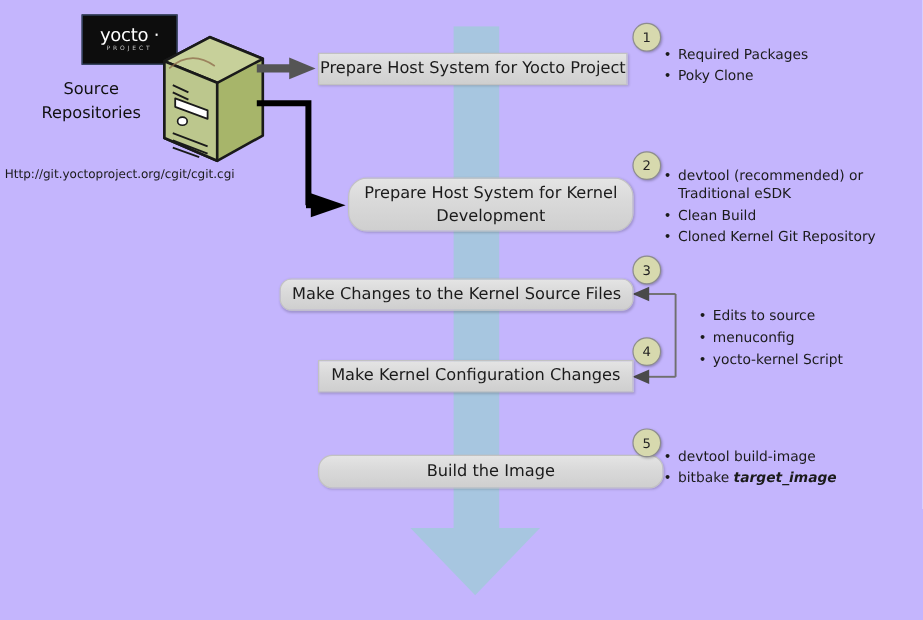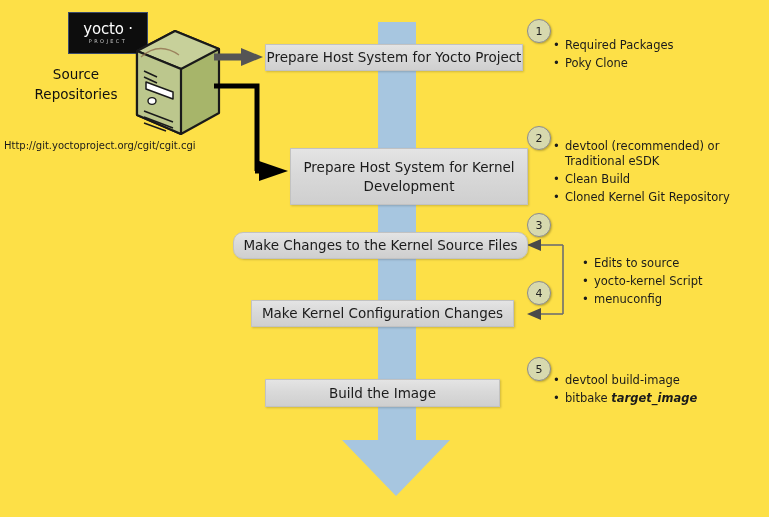--- a/index.html
+++ b/index.html
@@ -8,21 +8,21 @@
     background: #ffffff;
   }
   body {
     font-family: "DejaVu Sans", sans-serif;
   }
   #canvas {
     position: relative;
     width: 769px;
     height: 517px;
     overflow: hidden;
-    background: #fde047;
+    background: #c4b5fd;
   }
   .abs { position: absolute; }
 
   
   .logo-box {
     left: 68px; top: 12px;
     width: 80px; height: 42px;
     background: #0d0d0d;
     border: 1px solid #3a4a6b;
     box-sizing: border-box;
@@ -88,24 +88,24 @@
     display: flex;
     align-items: center;
     justify-content: center;
     text-align: center;
     font-size: 13.5px;
     color: #1b1b1b;
     line-height: 19px;
     box-shadow: 1px 1px 2px rgba(0,0,0,0.18);
   }
   .box1 { left: 265px; top: 44px;  width: 258px; height: 27px; }
-  .box2 { left: 290px; top: 148px; width: 238px; height: 57px; }
+  .box2 { left: 290px; top: 148px; width: 238px; height: 45px; border-radius: 16px; }
   .box3 { left: 233px; top: 232px; width: 295px; height: 27px; border-radius: 10px; }
-  .box4 { left: 251px; top: 300px; width: 263px; height: 27px; }
-  .box5 { left: 265px; top: 379px; width: 235px; height: 28px; }
+  .box4 { left: 265px; top: 300px; width: 263px; height: 27px; }
+  .box5 { left: 265px; top: 379px; width: 288px; height: 28px; border-radius: 12px; }
 
   
   .circle {
     width: 24px; height: 24px;
     border-radius: 50%;
     background: #d7d9ae;
     border: 1px solid #8d8d8d;
     box-sizing: border-box;
     display: flex;
     align-items: center;
@@ -239,22 +239,22 @@
   </ul>
 
   <ul class="abs blist bl2">
     <li>devtool (recommended) or Traditional eSDK</li>
     <li>Clean Build</li>
     <li>Cloned Kernel Git Repository</li>
   </ul>
 
   <ul class="abs blist bl34">
     <li>Edits to source</li>
+    <li>menuconfig</li>
     <li>yocto-kernel Script</li>
-    <li>menuconfig</li>
   </ul>
 
   <ul class="abs blist bl5">
     <li><span>devtool build-image</span></li>
     <li><span>bitbake </span><span class="ital">target_image</span></li>
   </ul>
 
 </div>
 
 </body></html>

